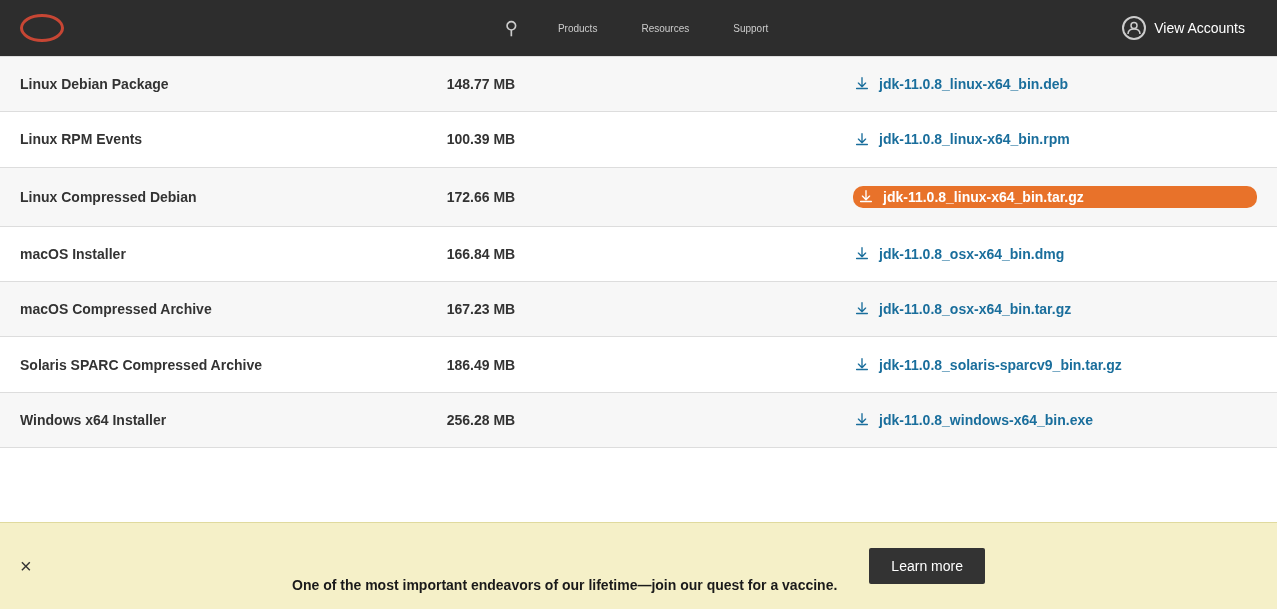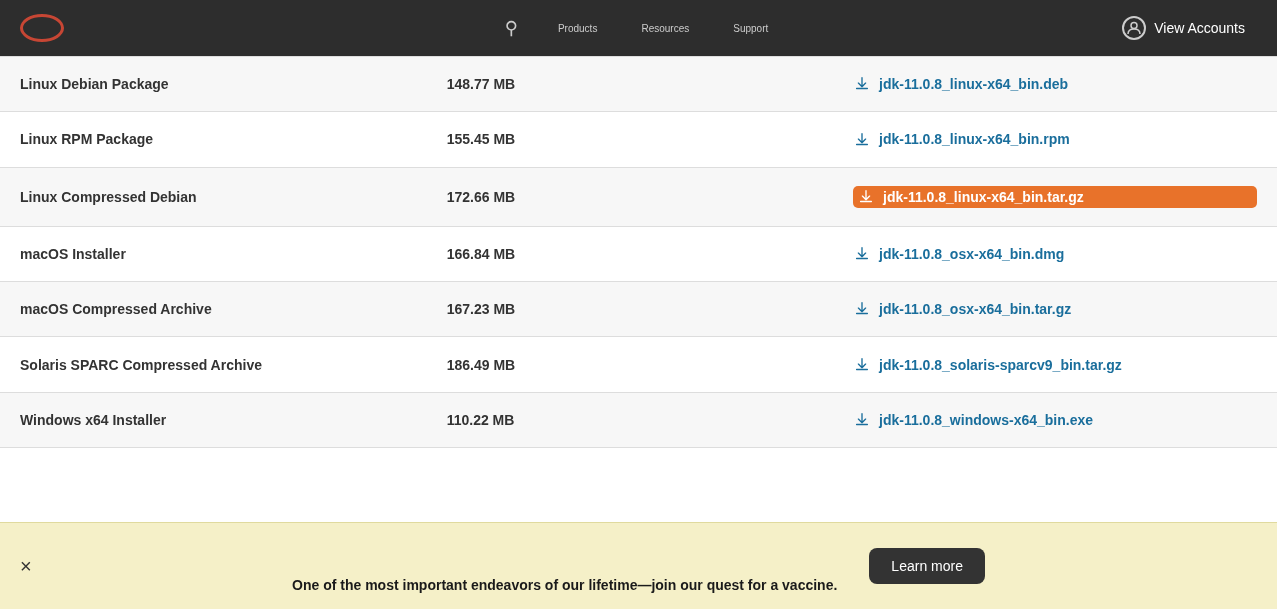--- a/index.html
+++ b/index.html
@@ -115,21 +115,21 @@
       gap: 8px;
       color: #1a6e9c;
       text-decoration: none;
       font-size: 14px;
       cursor: pointer;
     }
     .download-link.highlighted {
       background: #e8722a;
       color: #fff;
       padding: 2px 4px;
-      border-radius: 5px;
+      border-radius: 10px;
     }
 
     
     .banner {
       position: fixed;
       bottom: 0;
       left: 0;
       width: 1277px;
       background: #f5f0c8;
       display: flex;
@@ -156,21 +156,21 @@
       margin-top: 38px;
     }
     .banner-btn {
       background: #333;
       color: #fff;
       border: none;
       padding: 10px 22px;
       font-size: 14px;
       font-weight: 500;
       cursor: pointer;
-      border-radius: 8px;
+      border-radius: 2px;
     }
 
     
     .dl-icon {
       display: inline-block;
       width: 18px;
       height: 18px;
       vertical-align: middle;
       flex-shrink: 0;
     }
@@ -210,22 +210,22 @@
           <a class="download-link" href="#">
             <span><svg class="dl-icon" viewBox="0 0 20 20" fill="none" xmlns="http://www.w3.org/2000/svg">
       <path d="M10 3v10M6 9l4 4 4-4" stroke="#1a6e9c" stroke-width="1.5" stroke-linecap="round" stroke-linejoin="round"></path>
       <path d="M4 15h12" stroke="#1a6e9c" stroke-width="1.5" stroke-linecap="round"></path>
     </svg></span>
             <span>jdk-11.0.8_linux-x64_bin.deb</span>
           </a>
         </td>
       </tr>
       <tr>
-        <td>Linux RPM Package</td>
-        <td>155.45 MB</td>
+        <td>Linux RPM Events</td>
+        <td>100.39 MB</td>
         <td>
           <a class="download-link" href="#">
             <span><svg class="dl-icon" viewBox="0 0 20 20" fill="none" xmlns="http://www.w3.org/2000/svg">
       <path d="M10 3v10M6 9l4 4 4-4" stroke="#1a6e9c" stroke-width="1.5" stroke-linecap="round" stroke-linejoin="round"></path>
       <path d="M4 15h12" stroke="#1a6e9c" stroke-width="1.5" stroke-linecap="round"></path>
     </svg></span>
             <span>jdk-11.0.8_linux-x64_bin.rpm</span>
           </a>
         </td>
       </tr>
@@ -276,21 +276,21 @@
             <span><svg class="dl-icon" viewBox="0 0 20 20" fill="none" xmlns="http://www.w3.org/2000/svg">
       <path d="M10 3v10M6 9l4 4 4-4" stroke="#1a6e9c" stroke-width="1.5" stroke-linecap="round" stroke-linejoin="round"></path>
       <path d="M4 15h12" stroke="#1a6e9c" stroke-width="1.5" stroke-linecap="round"></path>
     </svg></span>
             <span>jdk-11.0.8_solaris-sparcv9_bin.tar.gz</span>
           </a>
         </td>
       </tr>
       <tr>
         <td>Windows x64 Installer</td>
-        <td>110.22 MB</td>
+        <td>256.28 MB</td>
         <td>
           <a class="download-link" href="#">
             <span><svg class="dl-icon" viewBox="0 0 20 20" fill="none" xmlns="http://www.w3.org/2000/svg">
       <path d="M10 3v10M6 9l4 4 4-4" stroke="#1a6e9c" stroke-width="1.5" stroke-linecap="round" stroke-linejoin="round"></path>
       <path d="M4 15h12" stroke="#1a6e9c" stroke-width="1.5" stroke-linecap="round"></path>
     </svg></span>
             <span>jdk-11.0.8_windows-x64_bin.exe</span>
           </a>
         </td>
       </tr>

